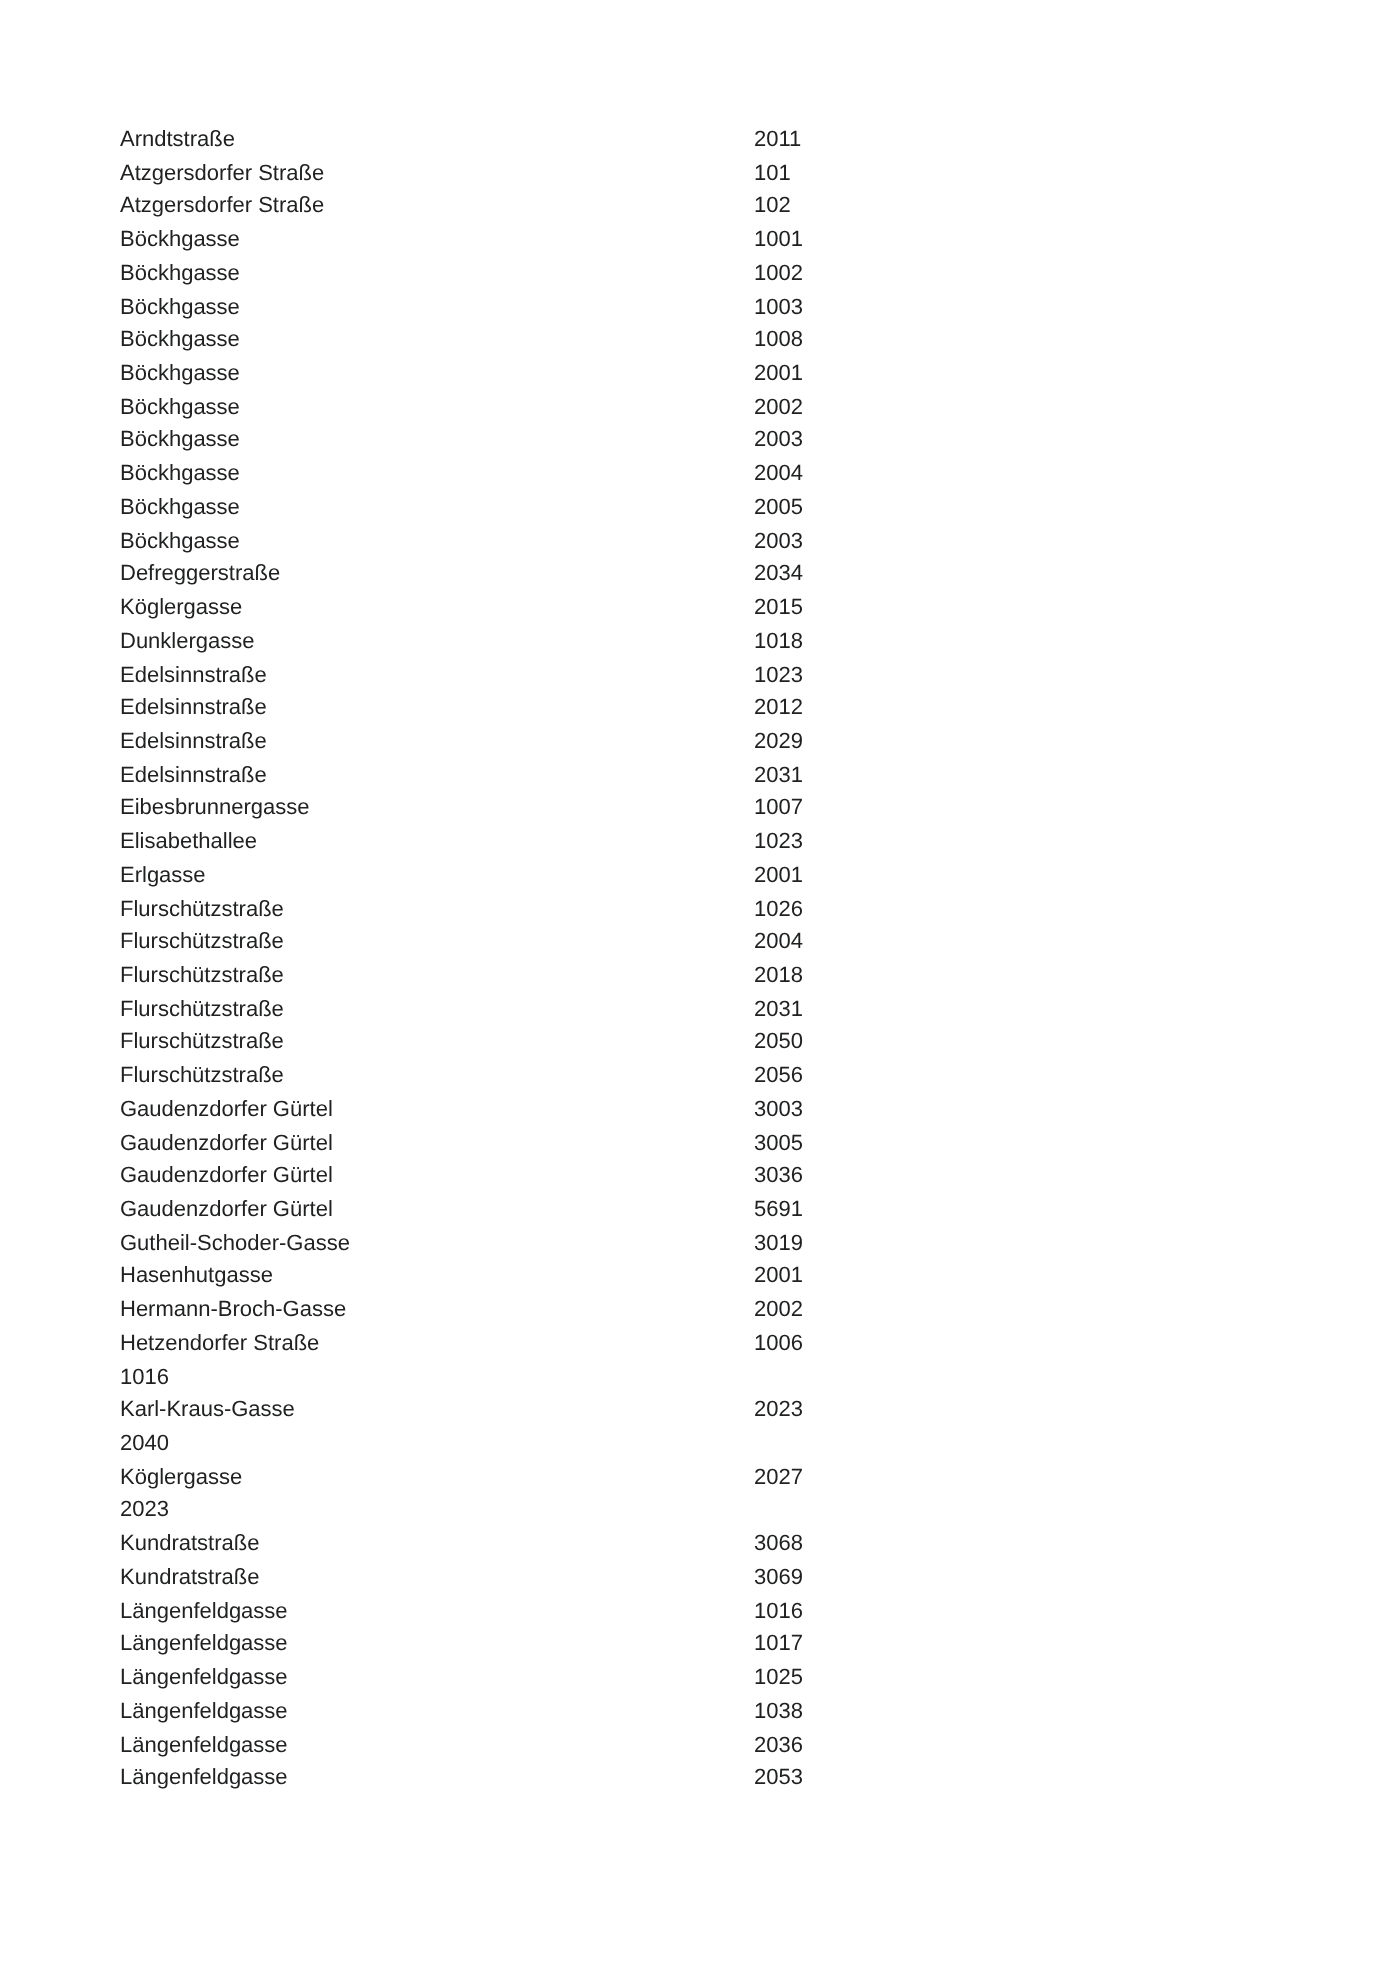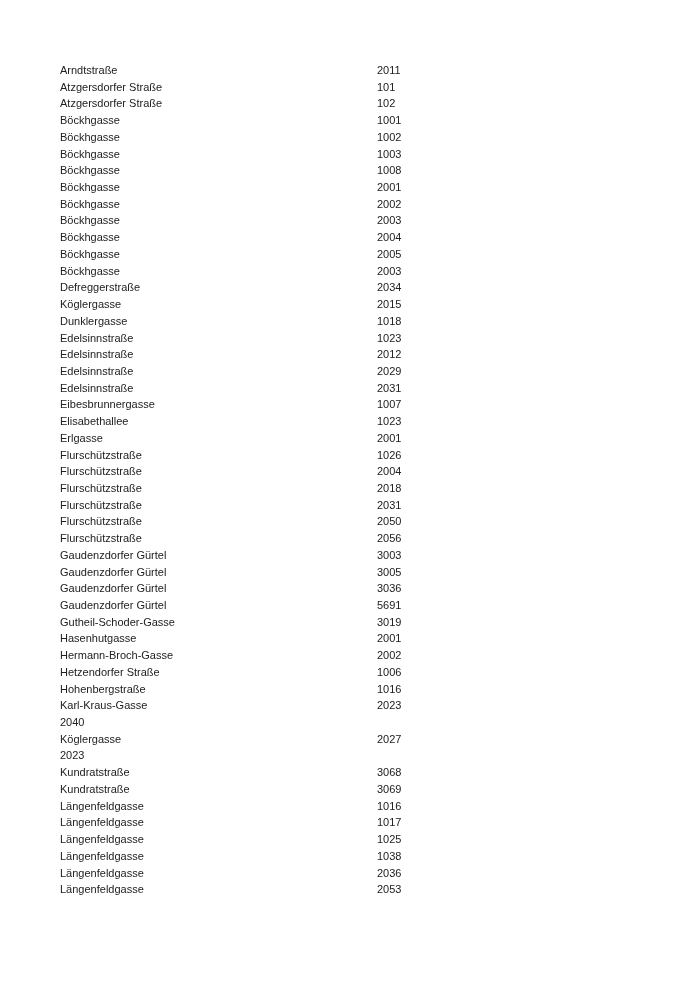--- a/index.html
+++ b/index.html
@@ -186,21 +186,20 @@
       </div>
       <div class="row">
         <span class="street">Hermann-Broch-Gasse</span>
         <span class="code">2002</span>
       </div>
       <div class="row">
         <span class="street">Hetzendorfer Straße</span>
         <span class="code">1006</span>
       </div>
       <div class="row">
-        <span class="street">Hohenbergstraße</span>
         <span class="code">1016</span>
       </div>
       <div class="row">
         <span class="street">Karl-Kraus-Gasse</span>
         <span class="code">2023</span>
       </div>
       <div class="row">
         <span class="code">2040</span>
       </div>
       <div class="row">

